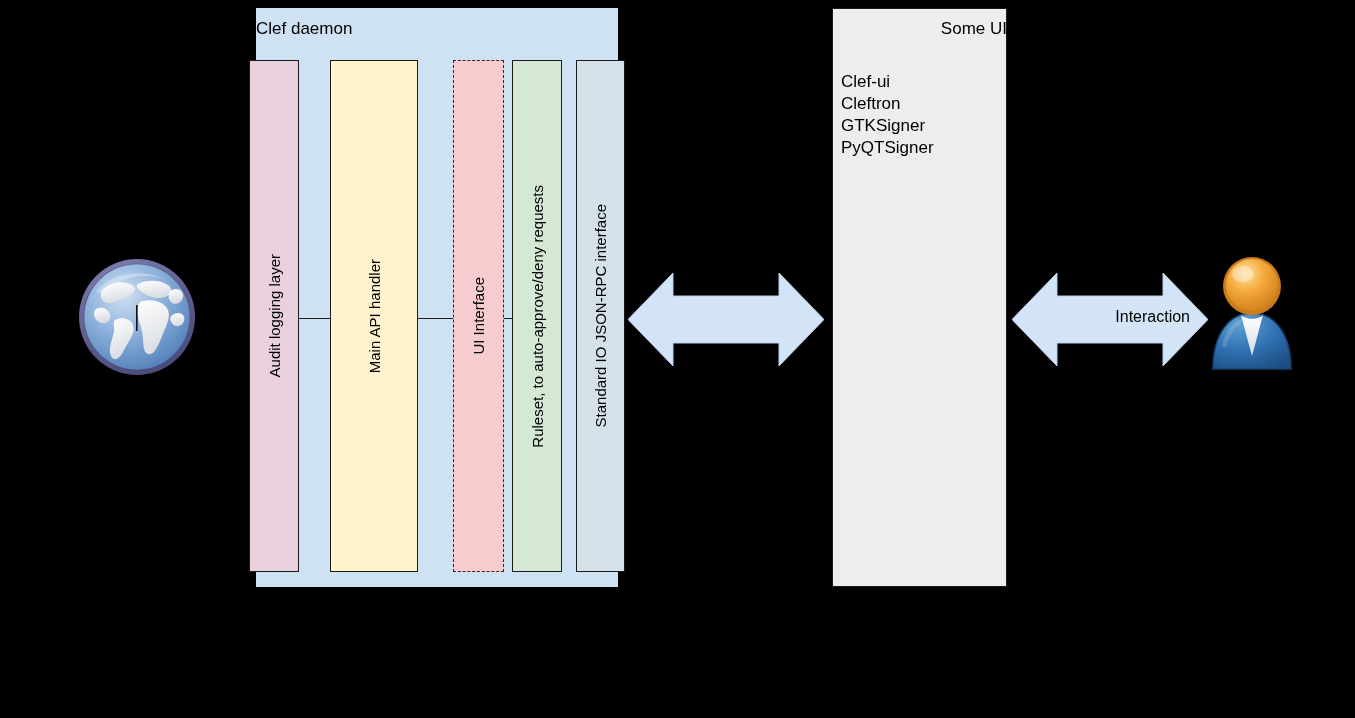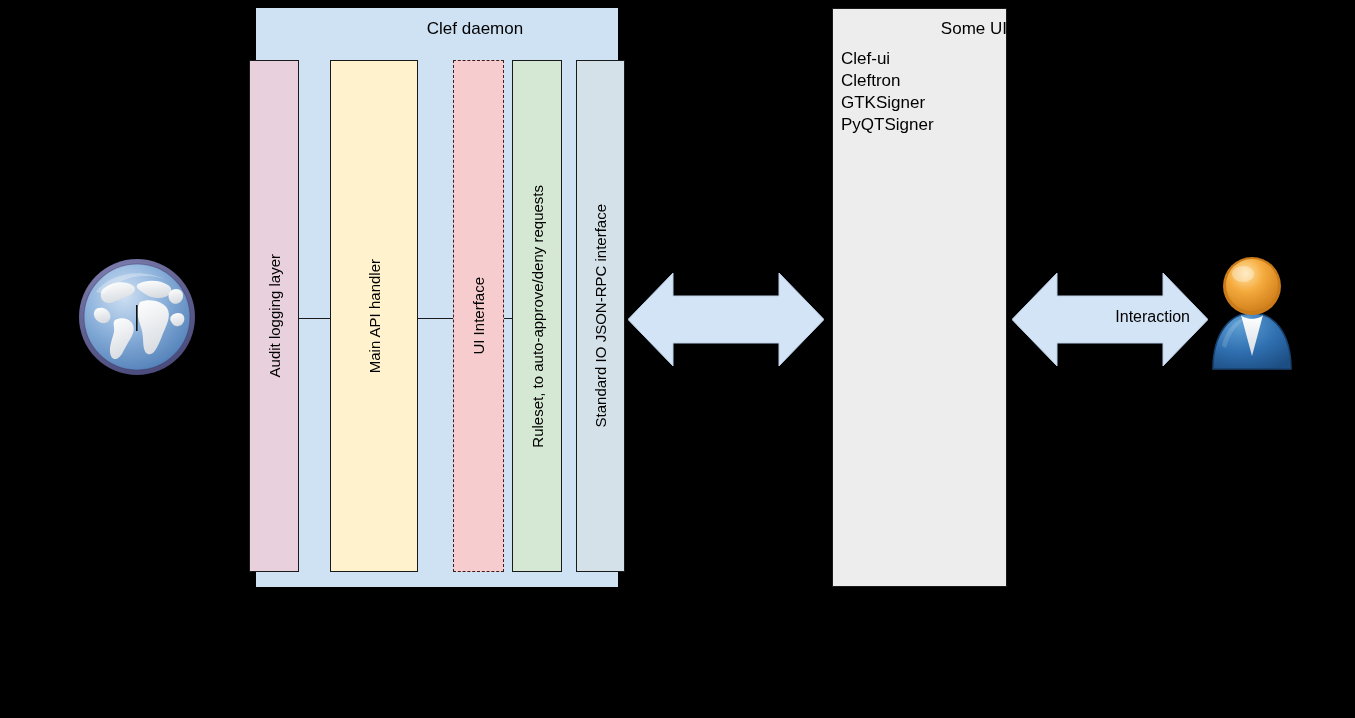--- a/index.html
+++ b/index.html
@@ -27,21 +27,21 @@
     position: absolute;
     left: 256px; top: 8px;
     width: 362px; height: 579px;
     background: #cfe2f3;
     box-sizing: border-box;
   }
   #clef-title {
     position: absolute;
     left: 256px; top: 18px;
     width: 438px;
-    text-align: center;
+    text-align: left;
     font-size: 17px;
     line-height: 22px;
     color: #000000;
   }
 
   
   .layer-box {
     position: absolute;
     box-sizing: border-box;
     border: 1px solid #1a1a1a;
@@ -102,21 +102,21 @@
   #someui-title {
     position: absolute;
     left: 832px; top: 18px;
     width: 175px;
     text-align: right;
     font-size: 17px;
     line-height: 22px;
   }
   #someui-list {
     position: absolute;
-    left: 841px; top: 48px;
+    left: 841px; top: 71px;
     width: 160px;
     font-size: 17px;
     line-height: 22px;
   }
   #someui-list div { white-space: nowrap; }
 
   
   .arrow-wrap { position: absolute; }
   .arrow-wrap svg { display: block; }
   .arrow-label {

